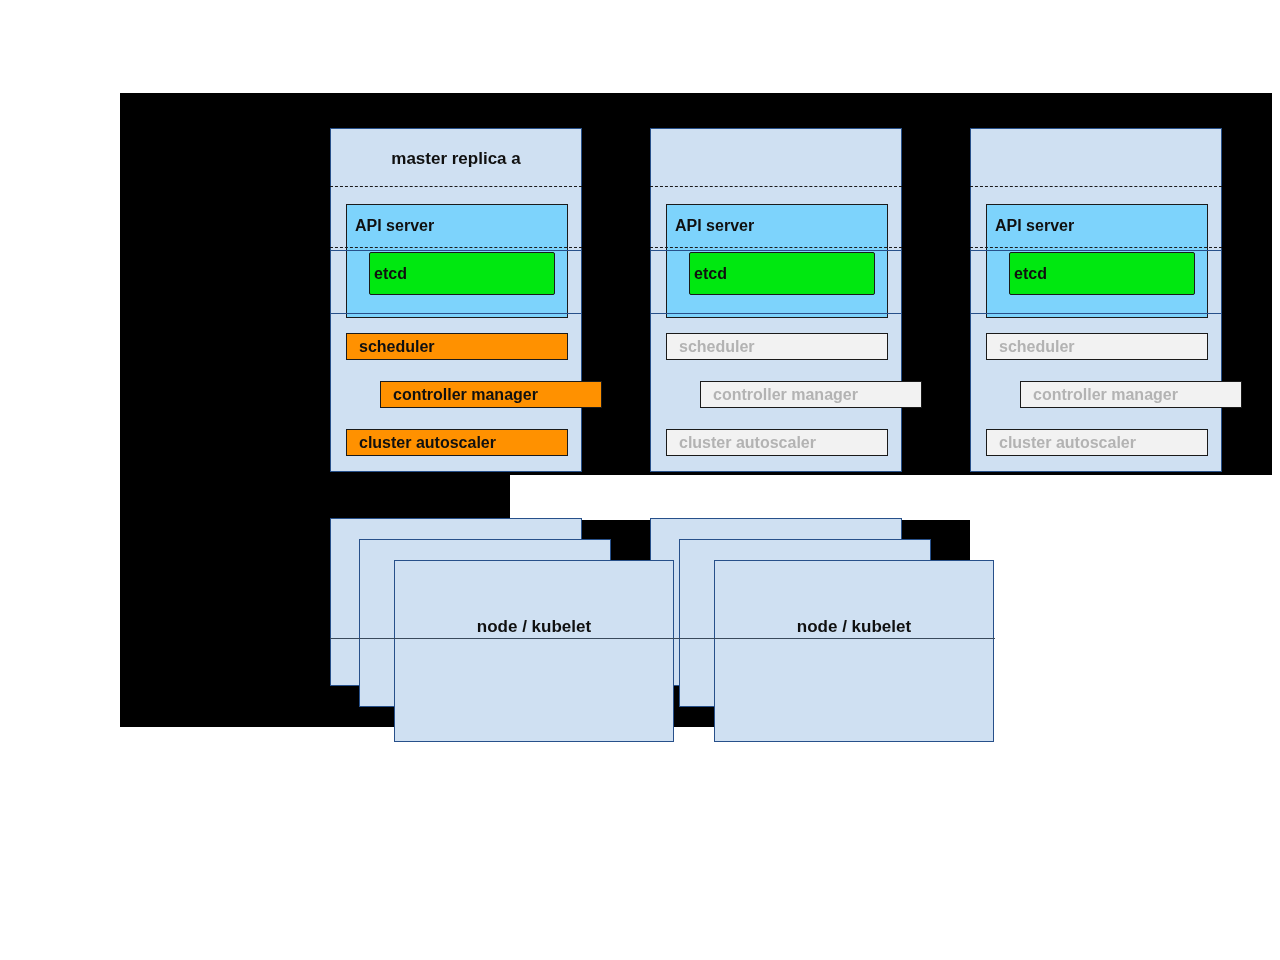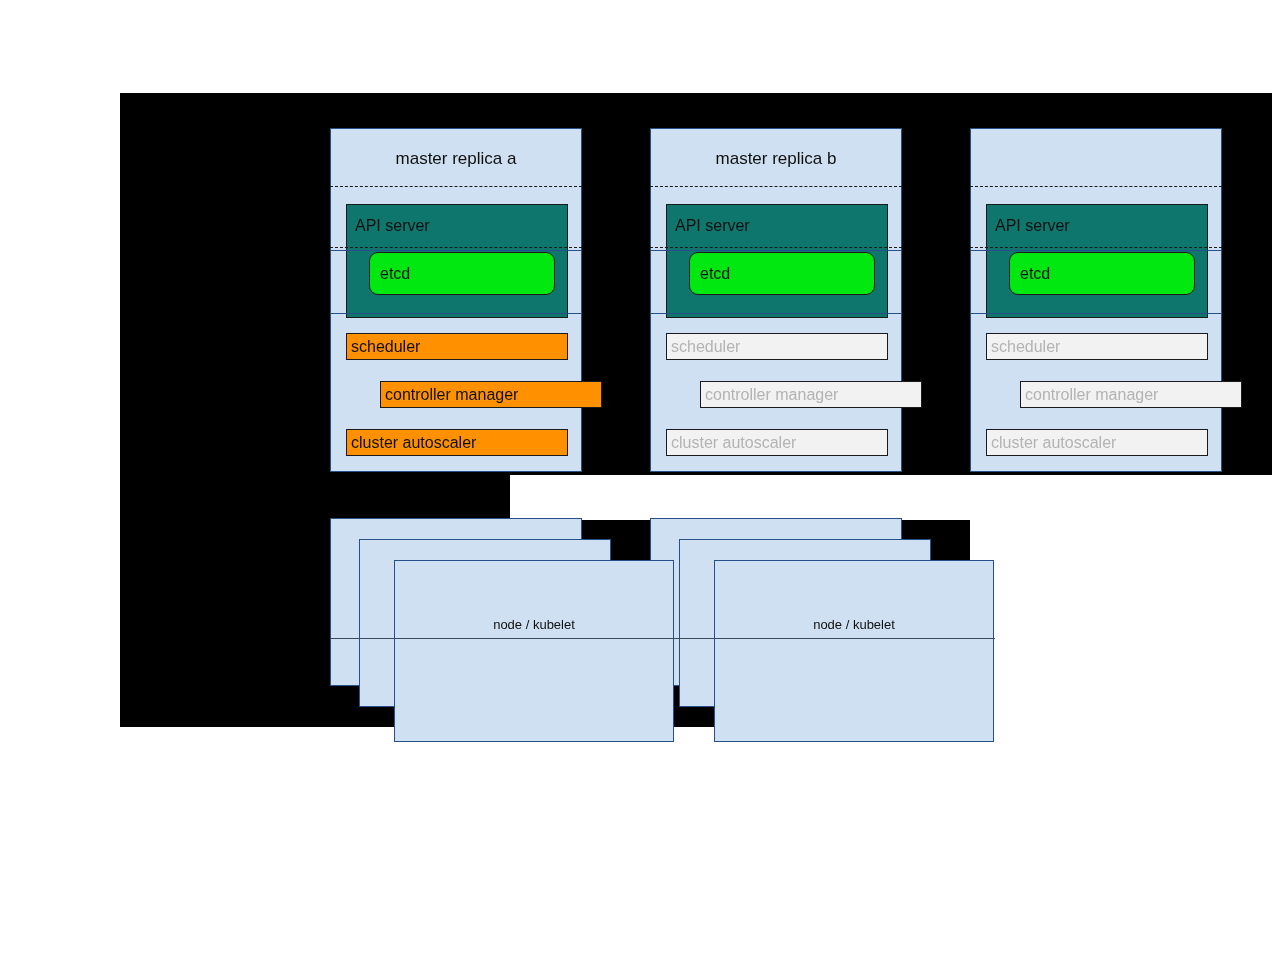--- a/index.html
+++ b/index.html
@@ -14,20 +14,21 @@
   body {
     font-family: "Liberation Sans", sans-serif;
     -webkit-font-smoothing: antialiased;
   }
 
   #canvas {
     position: relative;
     width: 1080px;
     height: 960px;
     background: #ffffff;
+    font-weight: bold;
   }
 
   
   .backdrop {
     position: absolute;
     background: #000000;
   }
   #backdrop-top   { left: 120px; top: 93px;  width: 1152px; height: 382px; }
   #backdrop-bottom{ left: 120px; top: 475px; width: 390px;  height: 252px; }
   #backdrop-mid   { left: 510px; top: 520px; width: 460px;  height: 207px; }
@@ -82,65 +83,65 @@
   
   .comp {
     position: absolute;
     left: 15px;
     width: 222px;
     box-sizing: border-box;
     font-size: 16px;
     line-height: 1;
     display: flex;
     align-items: center;
-    padding-left: 4px;
+    padding-left: 12px;
   }
 
   .comp.active {
     background: #ff9100;
     border: 1px solid #1a1a1a;
     color: #101010;
   }
   .comp.inactive {
     background: #f2f2f2;
     border: 1px solid #1a1a1a;
     color: #b3b3b3;
   }
 
   
   .apiserver-block {
     position: absolute;
     left: 15px;
     top: 75px;
     width: 222px;
     height: 114px;
-    background: #0f766e;
+    background: #7dd3fc;
     border: 1px solid #1a1a1a;
     box-sizing: border-box;
   }
   .apiserver-label {
     position: absolute;
     left: 8px;
     top: 12px;
     font-size: 16px;
     color: #101010;
   }
   .etcd-box {
     position: absolute;
     left: 22px;
     top: 47px;
     width: 186px;
     height: 43px;
     background: #00e810;
     border: 1px solid #1a1a1a;
-    border-radius: 9px;
+    border-radius: 2px;
     box-sizing: border-box;
     display: flex;
     align-items: center;
-    padding-left: 10px;
+    padding-left: 4px;
     font-size: 16px;
     color: #101010;
   }
 
   .comp.scheduler  { top: 204px; height: 27px; }
   .comp.controller { top: 252px; height: 27px; margin-left: 34px; }
   .comp.autoscaler { top: 300px; height: 27px; text-align: right; }
 
   
   .node-stack {
@@ -165,21 +166,21 @@
     position: absolute;
     top: 0;
     left: 0;
     width: 100%;
     height: 100%;
     display: flex;
     align-items: flex-start;
     justify-content: center;
     padding-top: 56px;
     box-sizing: border-box;
-    font-size: 13px;
+    font-size: 17px;
     color: #101010;
   }
 
   
   .node-rule {
     position: absolute;
     height: 0;
     border-top: 1px solid #3a4a5c;
     z-index: 4;
   }
@@ -204,21 +205,20 @@
     </div>
     <div class="dash-line d2"></div>
     <div class="solid-line s1"></div>
     <div class="solid-line s2"></div>
     <div class="comp active scheduler">scheduler</div>
     <div class="comp active controller">controller manager</div>
     <div class="comp active autoscaler">cluster autoscaler</div>
   </div>
 
   <div class="replica" id="replica-b">
-    <div class="replica-title">master replica b</div>
     <div class="dash-line d1"></div>
     <div class="apiserver-block">
       <div class="apiserver-label">API server</div>
       <div class="etcd-box">etcd</div>
     </div>
     <div class="dash-line d2"></div>
     <div class="solid-line s1"></div>
     <div class="solid-line s2"></div>
     <div class="comp inactive scheduler">scheduler</div>
     <div class="comp inactive controller">controller manager</div>

